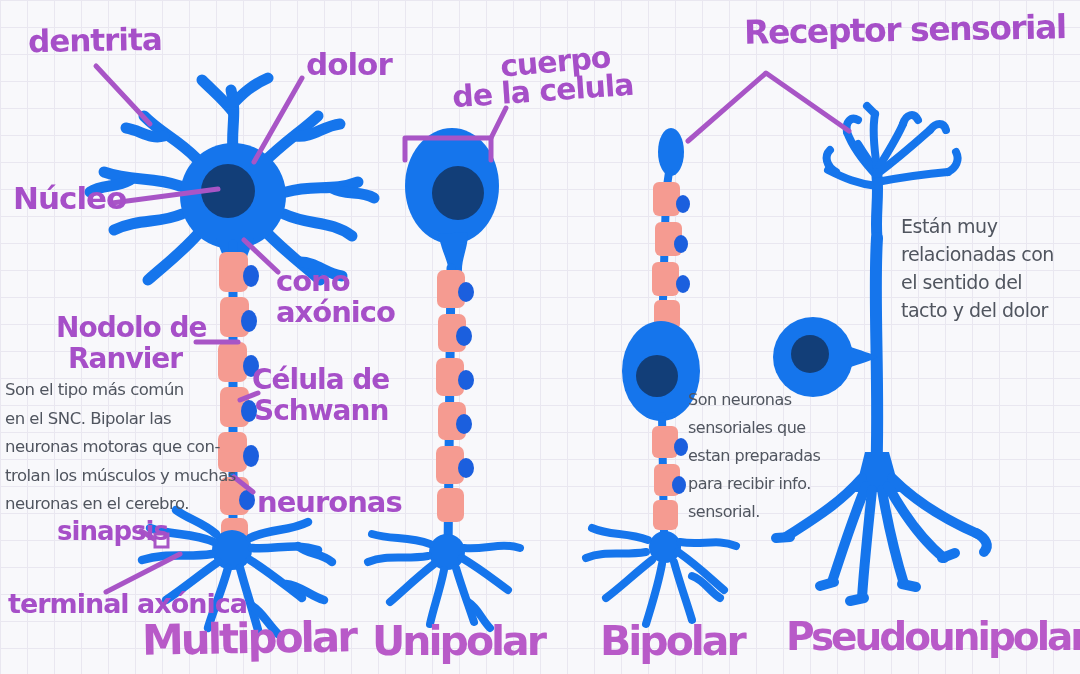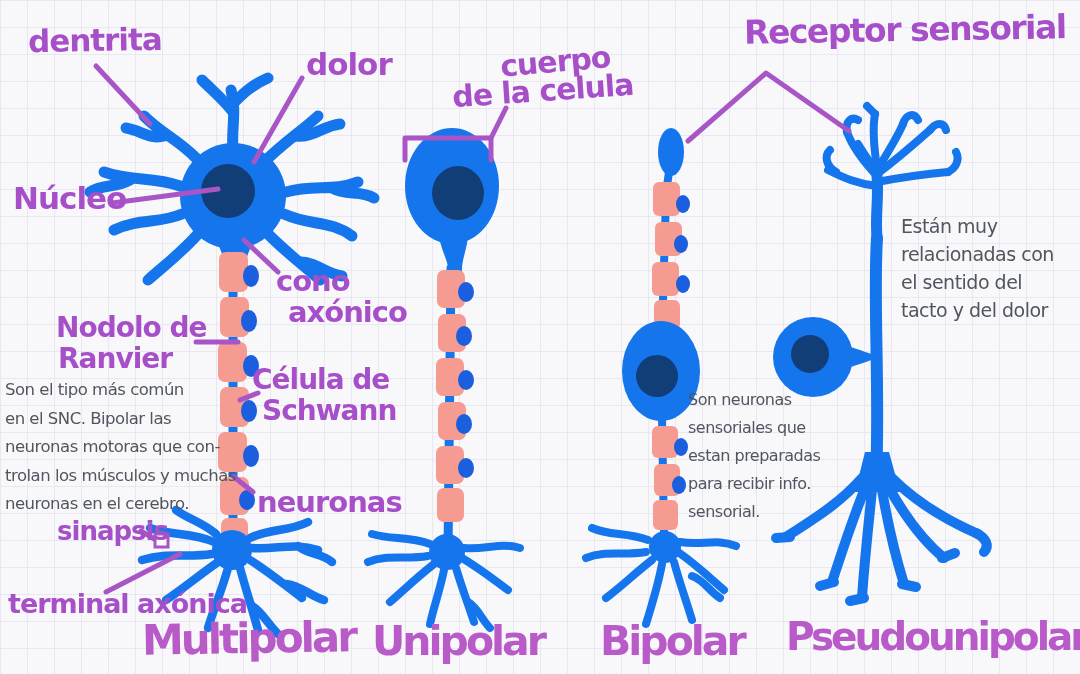--- a/index.html
+++ b/index.html
@@ -26,25 +26,25 @@
   .lbl{position:absolute;color:var(--label-purple);font-weight:bold;white-space:nowrap;letter-spacing:-1px}
   .note{position:absolute;color:var(--note-gray);white-space:nowrap;letter-spacing:-0.5px}
   .title{position:absolute;color:var(--title-purple);font-weight:bold;white-space:nowrap;letter-spacing:-3px}
   .l-dentrita{left:28px;top:22px;font-size:31px;transform:rotate(-1deg)}
   .l-soma{left:306px;top:46px;font-size:31px}
   .l-nucleo{left:13px;top:180px;font-size:31px}
   .l-cuerpo1{left:500px;top:44px;font-size:30px;transform:rotate(-5deg)}
   .l-cuerpo2{left:452px;top:73px;font-size:30px;transform:rotate(-4deg)}
   .l-receptor{left:744px;top:10px;font-size:33px;transform:rotate(-1deg);letter-spacing:-1.5px}
   .l-cono{left:276px;top:266px;font-size:29px;line-height:31px}
-  .l-cono .ind{margin-left:12px}
+  .l-cono .ind{margin-left:0}
   .l-nodolo{left:56px;top:312px;font-size:28px;line-height:31px}
-  .l-nodolo .ind{margin-left:2px}
+  .l-nodolo .ind{margin-left:12px}
   .l-schwann{left:252px;top:364px;font-size:28px;line-height:31px}
-  .l-schwann .ind{margin-left:10px}
+  .l-schwann .ind{margin-left:2px}
   .l-mielina{left:257px;top:485px;font-size:29px}
   .l-sinapsis{left:57px;top:516px;font-size:26px}
   .l-terminal{left:8px;top:588px;font-size:27px}
   .n-multi{left:5px;top:376px;font-size:16.5px;line-height:28.5px}
   .n-bi{left:688px;top:386px;font-size:16px;line-height:28px}
   .n-pseudo{left:901px;top:212px;font-size:19px;line-height:28px}
   .t-multi{left:142px;top:614px;font-size:42px;transform:rotate(-1deg)}
   .t-uni{left:372px;top:617px;font-size:41px}
   .t-bi{left:600px;top:617px;font-size:41px}
   .t-pseudo{left:786px;top:614px;font-size:39px}

